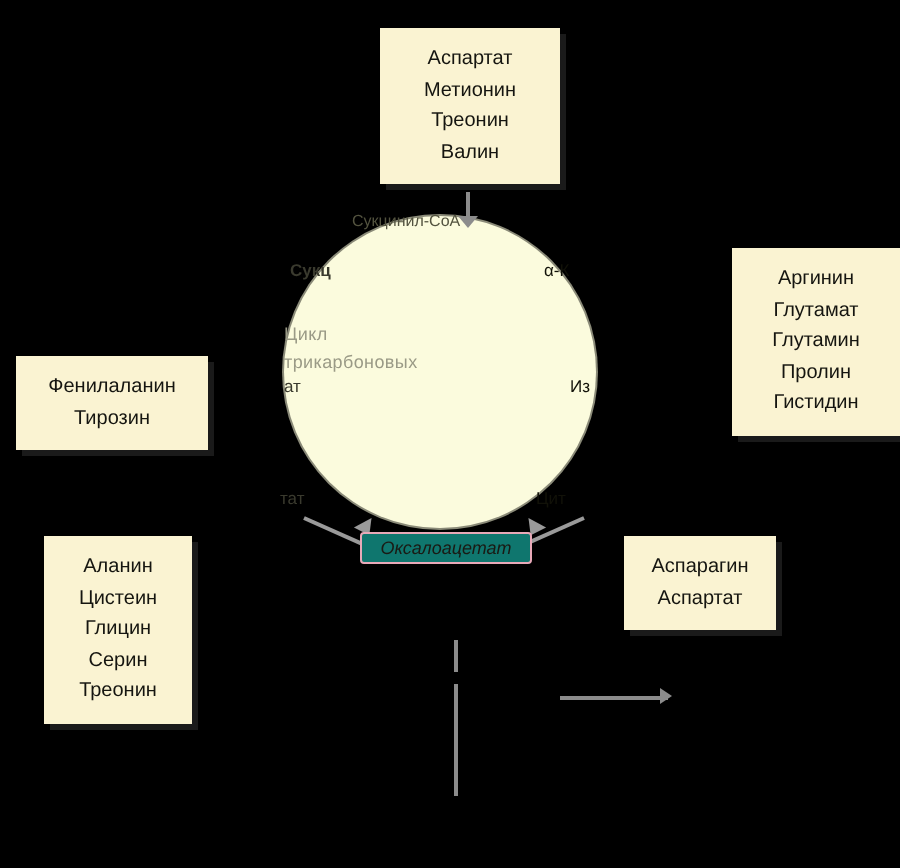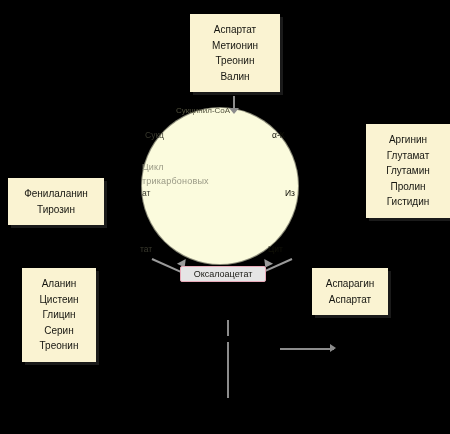--- a/index.html
+++ b/index.html
@@ -48,21 +48,21 @@
   }
   .cyc-label.dim {
     color: #3a3a2e;
   }
   .cyc-succinyl   { left: 176px; top: 106px; font-size: 8px; color: #53533f; }
   .cyc-akg        { left: 272px; top: 130px; }
   .cyc-isocit     { left: 285px; top: 188px; }
   .cyc-cit        { left: 268px; top: 244px; }
   .cyc-oaa-left   { left: 140px; top: 244px; }
   .cyc-fum        { left: 142px; top: 188px; }
-  .cyc-succ       { left: 145px; top: 130px; }
+  .cyc-succ       { left: 145px; top: 130px; font-weight: bold; }
 
   
   .note {
     position: absolute;
     background: #faf3d2;
     color: #151510;
     font-size: 10px;
     line-height: 15.5px;
     text-align: center;
     padding: 8px 10px;
@@ -78,26 +78,27 @@
   .note-bright { left: 296px; top: 268px; width: 76px; margin-left: 16px; }
 
   
   .oaa-pill {
     position: absolute;
     left: 180px;
     top: 266px;
     width: 86px;
     padding: 2px 4px;
     box-sizing: border-box;
-    background: #e5e5e5;
+    background: #0f766e;
     border: 1px solid #e8a9b8;
     border-radius: 2px;
     text-align: center;
     font-size: 9px;
     color: #1a1a14;
+    font-style: italic;
   }
 
   
   .conn {
     position: absolute;
     background: #8c8c8c;
   }
   .v-line { width: 2px; }
   .h-line { height: 2px; }
 

